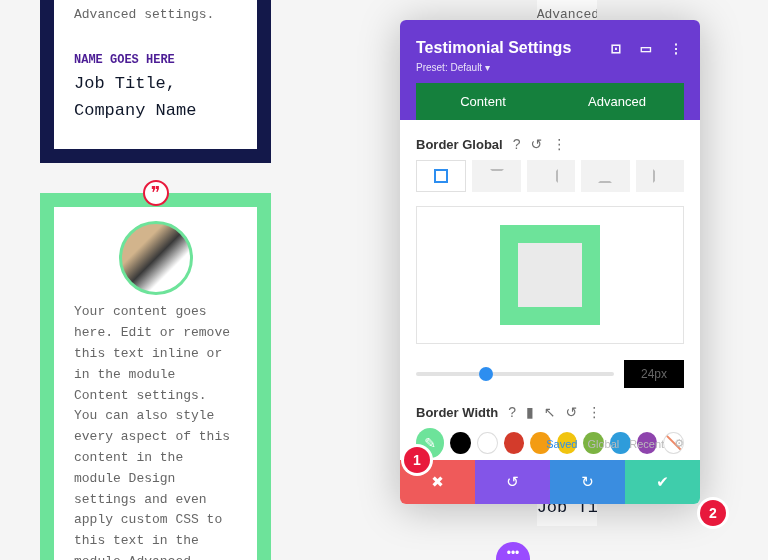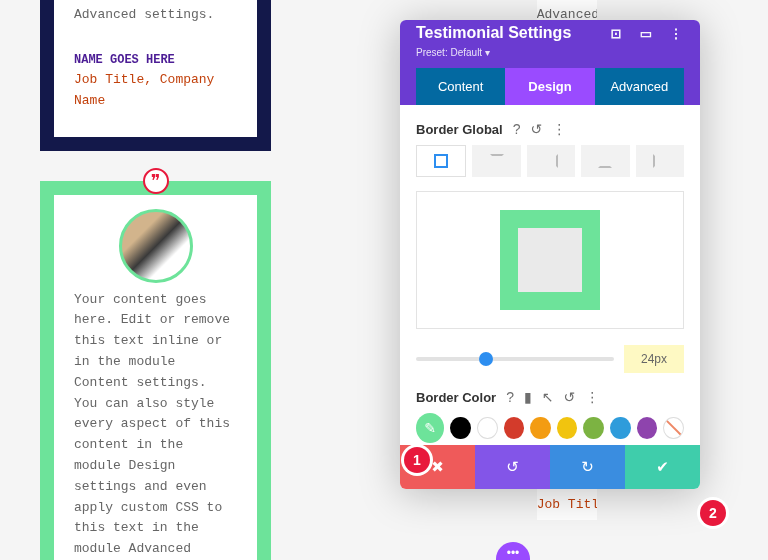--- a/index.html
+++ b/index.html
@@ -6,58 +6,58 @@
   body { font-family: -apple-system, Helvetica, Arial, sans-serif; background:#fff; width:768px; height:560px; overflow:hidden; position:relative; }
   .bg-cols { display:flex; height:560px; }
   .col { flex:1; padding:0 12px; position:relative; }
   .col-left { background:#f5f5f5; padding-left:40px; padding-right:10px;}
   .col-mid { background:#f5f5f5; }
   .col-right { background:#f5f5f5; }
 
   
   .card1 { background:#fff; padding:5px 20px 25px; border:14px solid #13184a; border-top:none; margin-bottom:30px; font-family:"Courier New",monospace; font-size:13px; color:#666; line-height:1.6;}
   .name { color:#4c1d95; font-weight:bold; text-transform:uppercase; font-size:12px; margin-top:25px;}
-  .job  { color:#c2410c; font-size:13px; }
+  .job  { color:#0f172a; font-size:17px; }
 
   
   .card2wrap { position:relative; }
   .card2 { background:#fff; padding:95px 20px 25px; border:14px solid #6de39a; font-family:"Courier New",monospace; font-size:13px; color:#666; line-height:1.6;}
   .quote-ic { position:absolute; top:-13px; left:50%; transform:translateX(-50%); width:26px; height:26px; border:2px solid #e8193c; border-radius:50%; background:#fff; color:#e8193c; font-size:18px; text-align:center; line-height:22px; z-index:2;}
   .avatar { position:absolute; top:28px; left:50%; transform:translateX(-50%); width:74px; height:74px; border-radius:50%; border:3px solid #6de39a; background:linear-gradient(135deg,#d2b48c 30%,#3a3a3a 50%,#fff 70%); z-index:2;}
 
   
   .peek { position:absolute; left:0; width:60px; font-family:"Courier New",monospace; font-size:13px; color:#666; line-height:1.55; background:#fff; padding:5px 0 5px 0; overflow:hidden; white-space:nowrap;}
   .peek .name{margin-top:4px;}
   .orange-bar { position:absolute; top:110px; left:0; width:58px; height:30px; background:#fcc57e;}
 
   
   .panel { position:absolute; left:400px; top:20px; width:300px; background:#fff; border-radius:6px; box-shadow:0 4px 40px rgba(0,0,0,.25); overflow:hidden; z-index:10;}
-  .phead { background:#6b3bd1; color:#fff; padding:4px 16px 0; }
+  .phead { background:#6b3bd1; color:#fff; padding:19px 16px 0; }
   .ptitle { font-size:16px; font-weight:600; display:flex; align-items:center; }
   .ptitle .sp { flex:1; }
   .ptitle .hicon { width:16px; text-align:center; margin-left:14px; font-size:13px; opacity:.95;}
   .preset { font-size:10px; opacity:.85; margin-top:5px; margin-bottom:10px;}
   .tabs { display:flex; }
   .tab { flex:1; text-align:center; padding:11px 0; font-size:13px; color:#fff; }
-  .tab.content{ background:#0369a1;}
+  .tab.content{ background:#15803d;}
   .tab.active { background:#9a4bff; font-weight:600;}
   .pbody { padding:16px; font-size:13px; color:#333; height:340px; overflow:hidden;}
   .row-lab { display:flex; align-items:center; gap:10px; margin-bottom:8px; font-weight:600; color:#333;}
   .row-lab .mini { font-weight:normal; color:#4a4a4a; opacity:.8; font-size:14px;}
   .bstyles { display:flex; gap:6px; margin-bottom:14px;}
   .bsbtn { flex:1; height:32px; background:#f2f2f2; display:flex; align-items:center; justify-content:center;}
   .bsbtn.sel { background:#fff; border:1px solid #e0e0e0;}
   .bsbtn .sq { width:14px; height:14px; border:2px solid #bbb;}
   .bsbtn.sel .sq{ border:2px solid #2d8ef0;}
   .preview { border:1px solid #e3e3e3; padding:18px; display:flex; justify-content:center; margin-bottom:16px;}
   .pvbox { width:100px; height:100px; background:#eaeaea; border:18px solid #6de39a;}
   .slider-row{ display:flex; align-items:center; gap:10px; margin:8px 0 16px;}
   .track{ flex:1; height:4px; background:#e2e2e2; border-radius:2px; position:relative;}
   .thumb{ position:absolute; left:32%; top:-5px; width:14px; height:14px; background:#2d8ef0; border-radius:50%;}
-  .valbox{ width:60px; background:#fef9c3; text-align:center; font-size:12px; padding:7px 0; color:#666;}
+  .valbox{ width:60px; background:#000000; text-align:center; font-size:12px; padding:7px 0; color:#666;}
   .swatches{ display:flex; gap:6px; align-items:center; margin-top:8px;}
   .sw{ width:22px; height:22px; border-radius:50%; }
   .eyewrap{ width:30px; height:30px; border-radius:50%; background:#6de39a; display:flex; align-items:center; justify-content:center; position:relative;}
   .eyedrop{ color:#fff; font-size:14px;}
   .sw.none{ background:#fff; border:1px solid #ddd; position:relative; overflow:hidden;}
   .sw.none::after{content:""; position:absolute; width:28px; height:2px; background:#e86; top:10px; left:-3px; transform:rotate(45deg);}
   .sgr{ position:absolute; right:16px; bottom:54px; font-size:11px; color:#bbb; display:flex; gap:10px; align-items:center;}
   .sgr .saved{ color:#2d8ef0;}
   .foot{ display:flex; height:44px;}
   .fbtn{ flex:1; display:flex; align-items:center; justify-content:center; color:#fff; font-size:15px;}
@@ -124,21 +124,20 @@
     <div class="ptitle">
       <span>Testimonial Settings</span>
       <span class="sp"></span>
       <span class="hicon">⊡</span>
       <span class="hicon">▭</span>
       <span class="hicon">⋮</span>
     </div>
     <div class="preset"><span>Preset: Default</span> ▾</div>
     <div class="tabs">
       <div class="tab content">Content</div>
-      <div class="tab active">Design</div>
       <div class="tab content">Advanced</div>
     </div>
   </div>
   <div class="pbody">
     <div class="row-lab">
       <span>Border Global</span>
       <span class="mini">?</span>
       <span class="mini">↺</span>
       <span class="mini">⋮</span>
     </div>
@@ -162,21 +161,21 @@
     <div class="preview">
       <div class="pvbox"></div>
     </div>
     <div class="slider-row">
       <div class="track">
           <div class="thumb"></div>
         </div>
       <div class="valbox">24px</div>
     </div>
     <div class="row-lab">
-      <span>Border Color</span>
+      <span>Border Width</span>
       <span class="mini">?</span>
       <span class="mini">▮</span>
       <span class="mini">↖</span>
       <span class="mini">↺</span>
       <span class="mini">⋮</span>
     </div>
     <div class="swatches">
       <div class="eyewrap">
           <span class="eyedrop">✎</span>
         </div>
@@ -184,20 +183,26 @@
       <div class="sw" style="background:#fff;border:1px solid #ddd"></div>
       <div class="sw" style="background:#d33b2b"></div>
       <div class="sw" style="background:#f39c12"></div>
       <div class="sw" style="background:#f1c40f"></div>
       <div class="sw" style="background:#7cb342"></div>
       <div class="sw" style="background:#2e9cdb"></div>
       <div class="sw" style="background:#8e44ad"></div>
       <div class="sw none"></div>
     </div>
 
+    <div class="sgr">
+      <span class="saved">Saved</span>
+      <span>Global</span>
+      <span>Recent</span>
+      <span>⚙</span>
+    </div>
   </div>
   <div class="foot">
     <div class="fbtn f-x">✖</div>
     <div class="fbtn f-u">↺</div>
     <div class="fbtn f-r">↻</div>
     <div class="fbtn f-v">✔</div>
   </div>
 </div>
 
 <div class="anno" style="left:404px; top:447px;">1</div>

